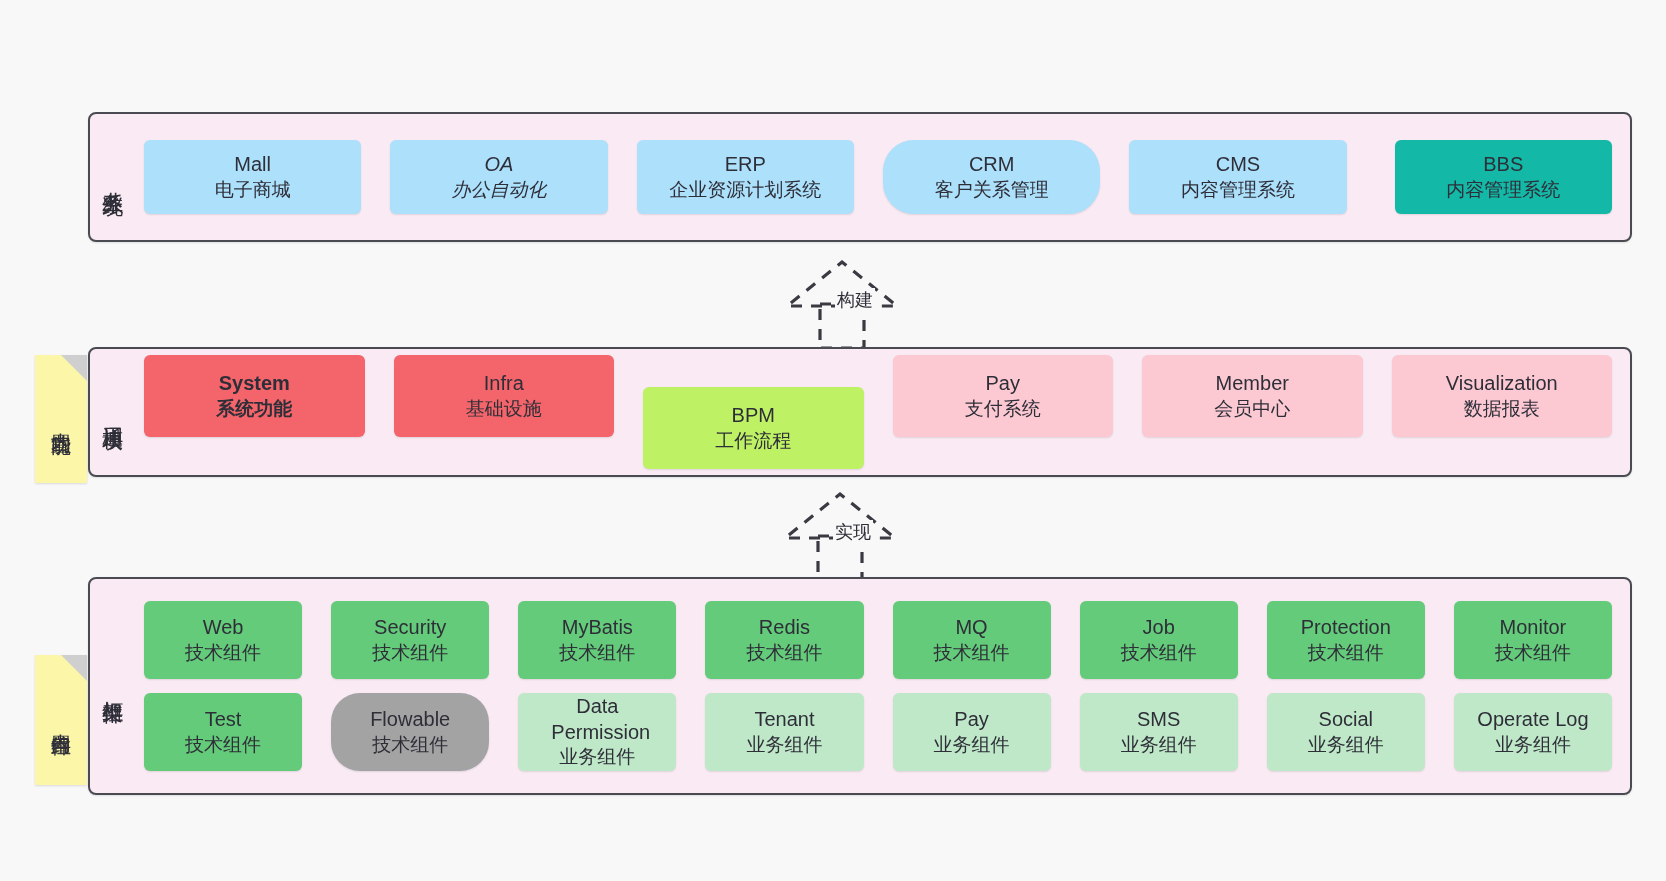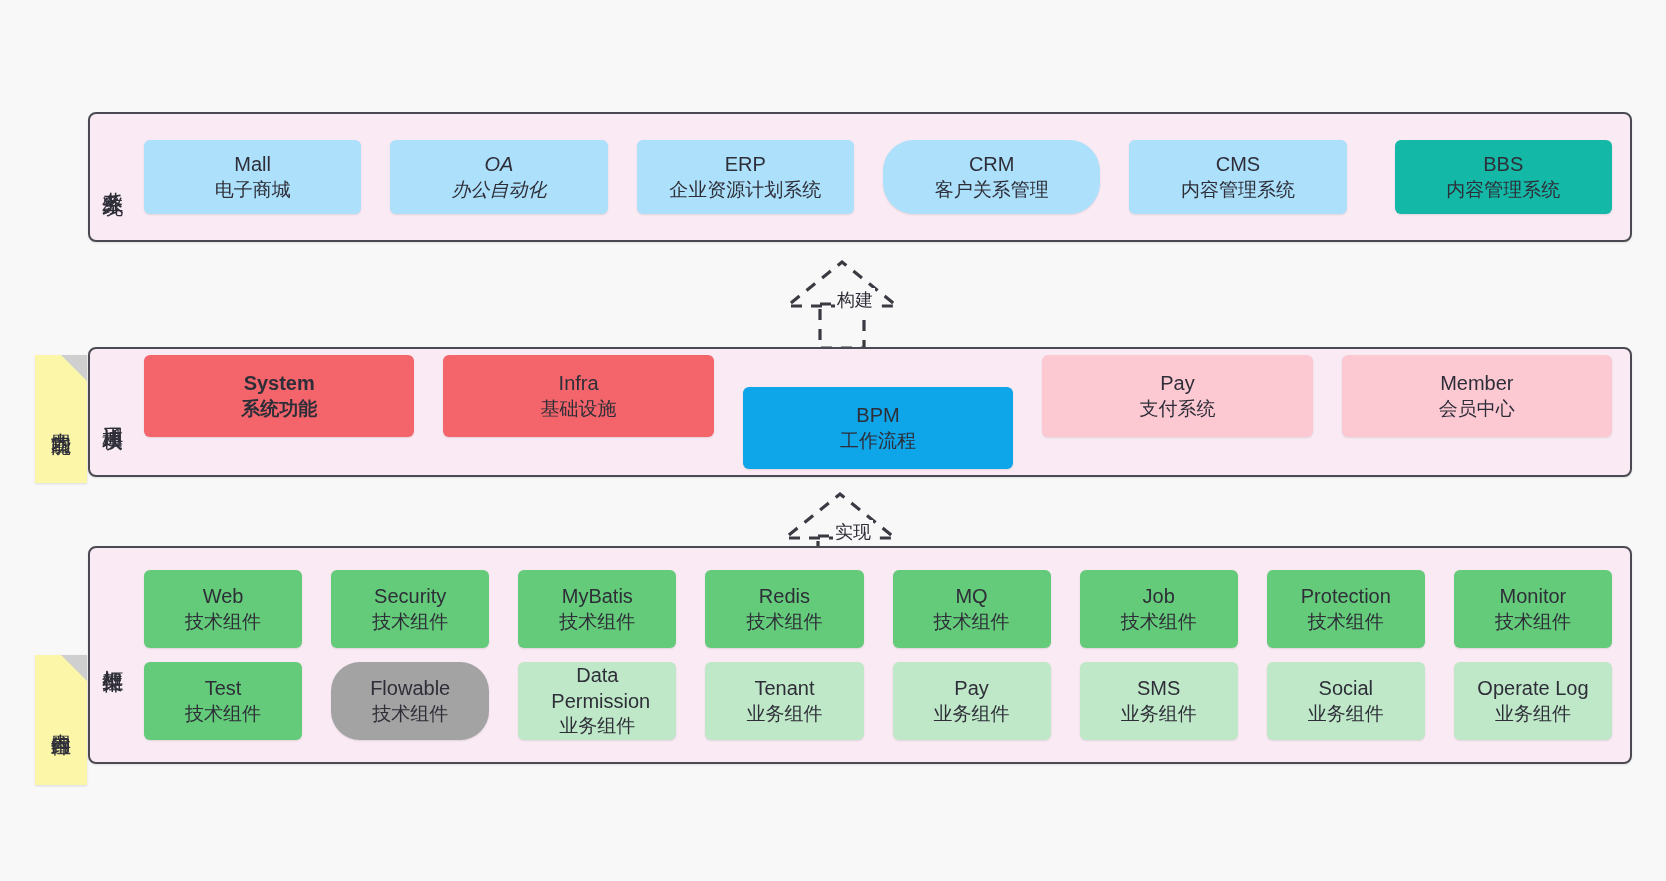--- a/index.html
+++ b/index.html
@@ -181,50 +181,54 @@
     <div class="layer-body">
       <div class="row">
         <div class="card h-mod" style="background:#f4656b;font-weight:bold;">
           <span class="t1">System</span>
           <span class="t2">系统功能</span>
         </div>
         <div class="card h-mod" style="background:#f4656b;">
           <span class="t1">Infra</span>
           <span class="t2">基础设施</span>
         </div>
-        <div class="card h-mod" style="background:#0ea5e9;margin-top:32px;">
+        <div class="card h-mod" style="background:#bef264;margin-top:32px;">
           <span class="t1">BPM</span>
           <span class="t2">工作流程</span>
         </div>
         <div class="card h-mod" style="background:#fcc9d3;">
           <span class="t1">Pay</span>
           <span class="t2">支付系统</span>
         </div>
         <div class="card h-mod" style="background:#fcc9d3;">
           <span class="t1">Member</span>
           <span class="t2">会员中心</span>
+        </div>
+        <div class="card h-mod" style="background:#fcc9d3;">
+          <span class="t1">Visualization</span>
+          <span class="t2">数据报表</span>
         </div>
       </div>
     </div>
   </div>
 
   <div class="arrow" style="left:770px; top:490px; width:160px; height:92px;">
     <svg width="160" height="92" viewBox="0 0 160 92">
       <path d="M 70 48 L 15 48 L 70 4 L 70 4 L 125 48 L 70 48" fill="none" stroke="#3a3a42" stroke-width="3.2" stroke-dasharray="11,9" stroke-linecap="butt"></path>
       <rect x="48" y="46" width="44" height="44" fill="none" stroke="#3a3a42" stroke-width="3.2" stroke-dasharray="11,9"></rect>
     </svg>
     <span class="arrow-label" style="left:63px; top:30px;">实现</span>
   </div>
 
   <div class="note" style="left:35px; top:655px; width:52px; height:130px;">
     <span class="fold"></span>
     <span>内置组件</span>
   </div>
 
-  <div class="layer" id="layer-framework" style="left:88px; top:546px; width:1544px; height:218px;">
+  <div class="layer" id="layer-framework" style="left:88px; top:577px; width:1544px; height:218px;">
     <div class="layer-title">框架组件</div>
     <div class="layer-body">
 
       <div class="row">
         <div class="card h-comp" style="background:#63cb79;">
           <span class="t1">Web</span>
           <span class="t2">技术组件</span>
         </div>
         <div class="card h-comp" style="background:#63cb79;">
           <span class="t1">Security</span>

